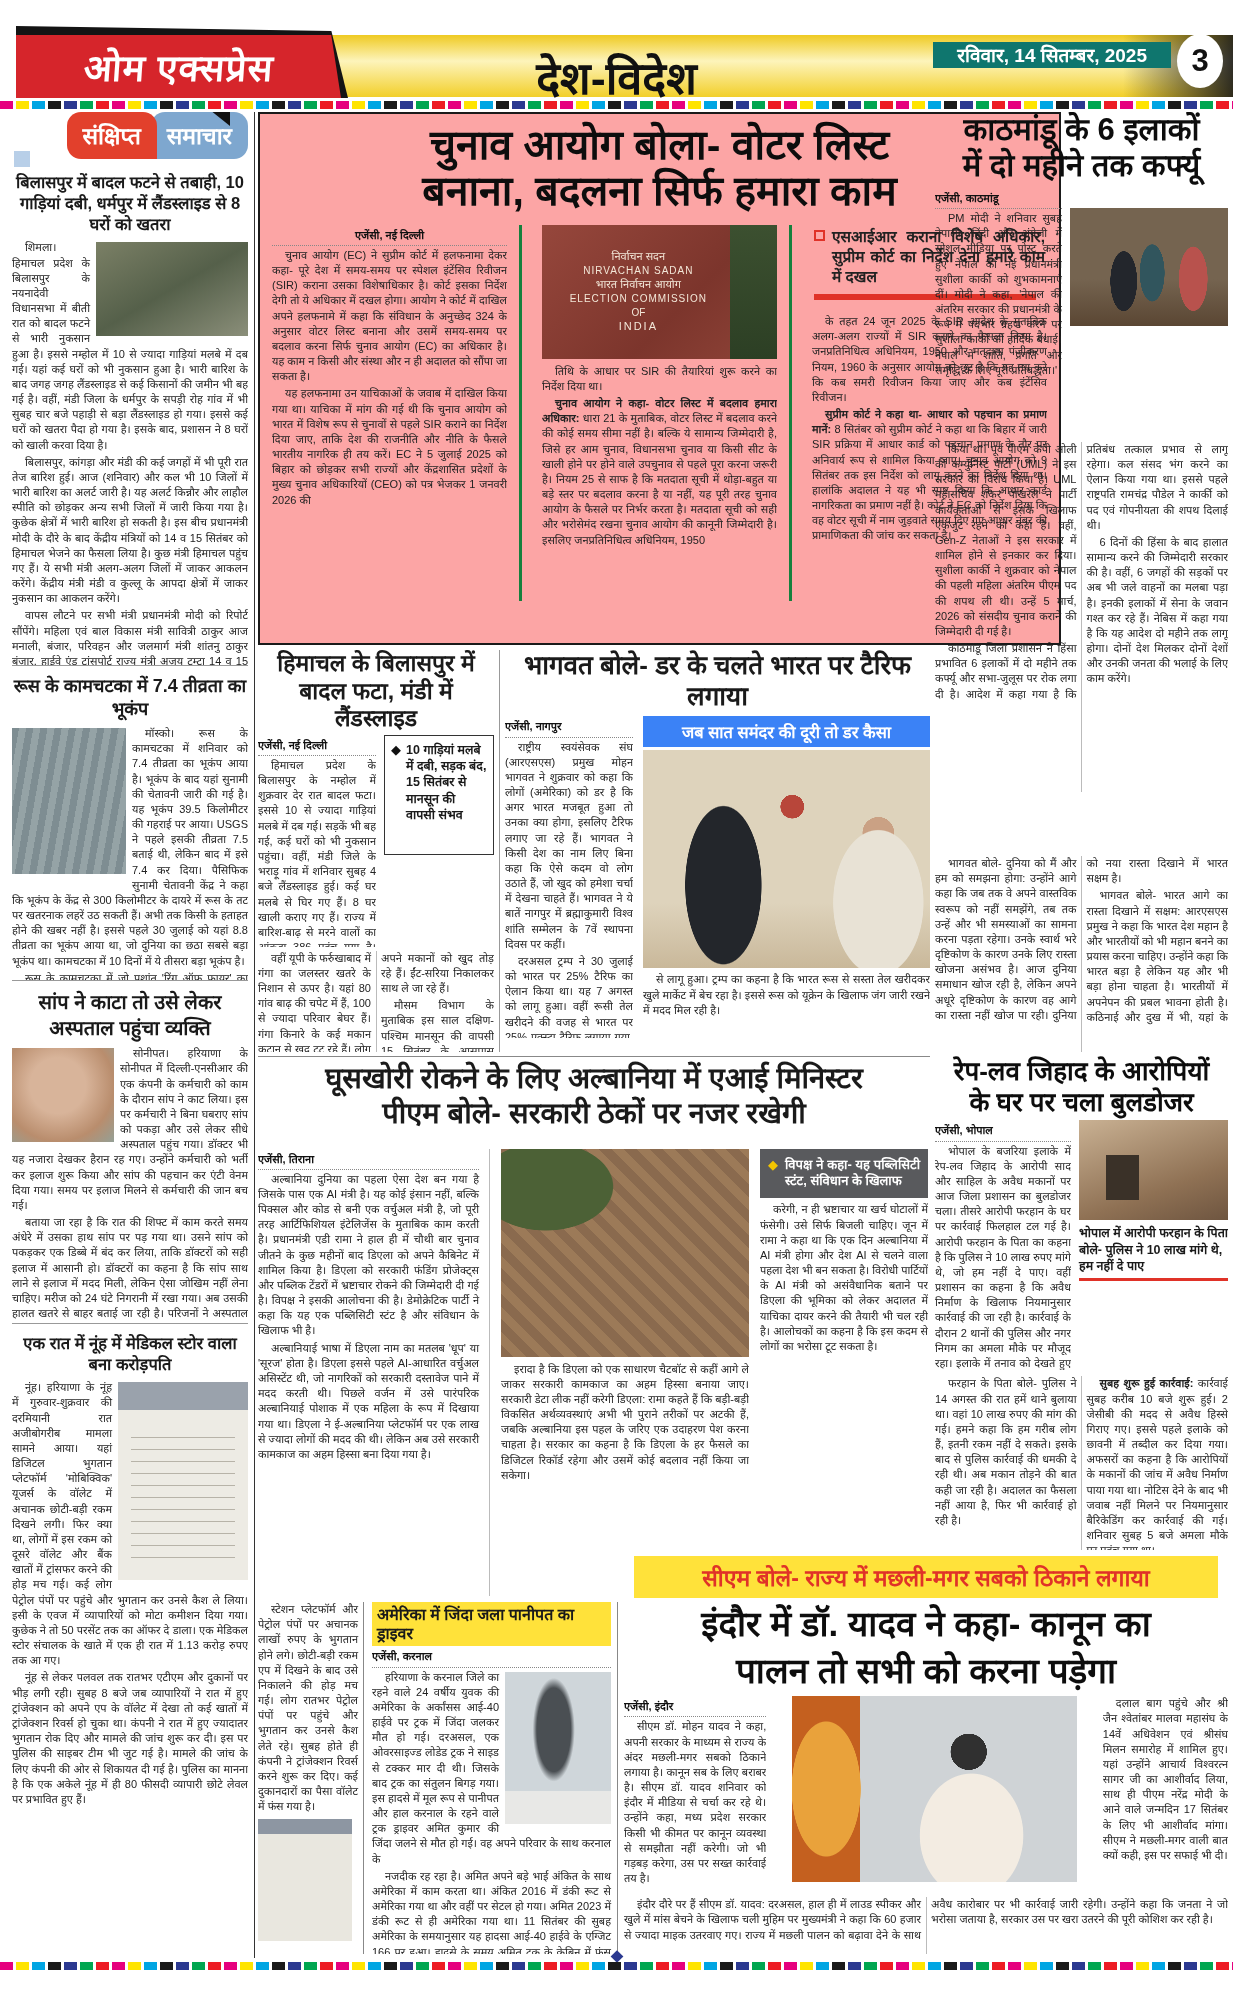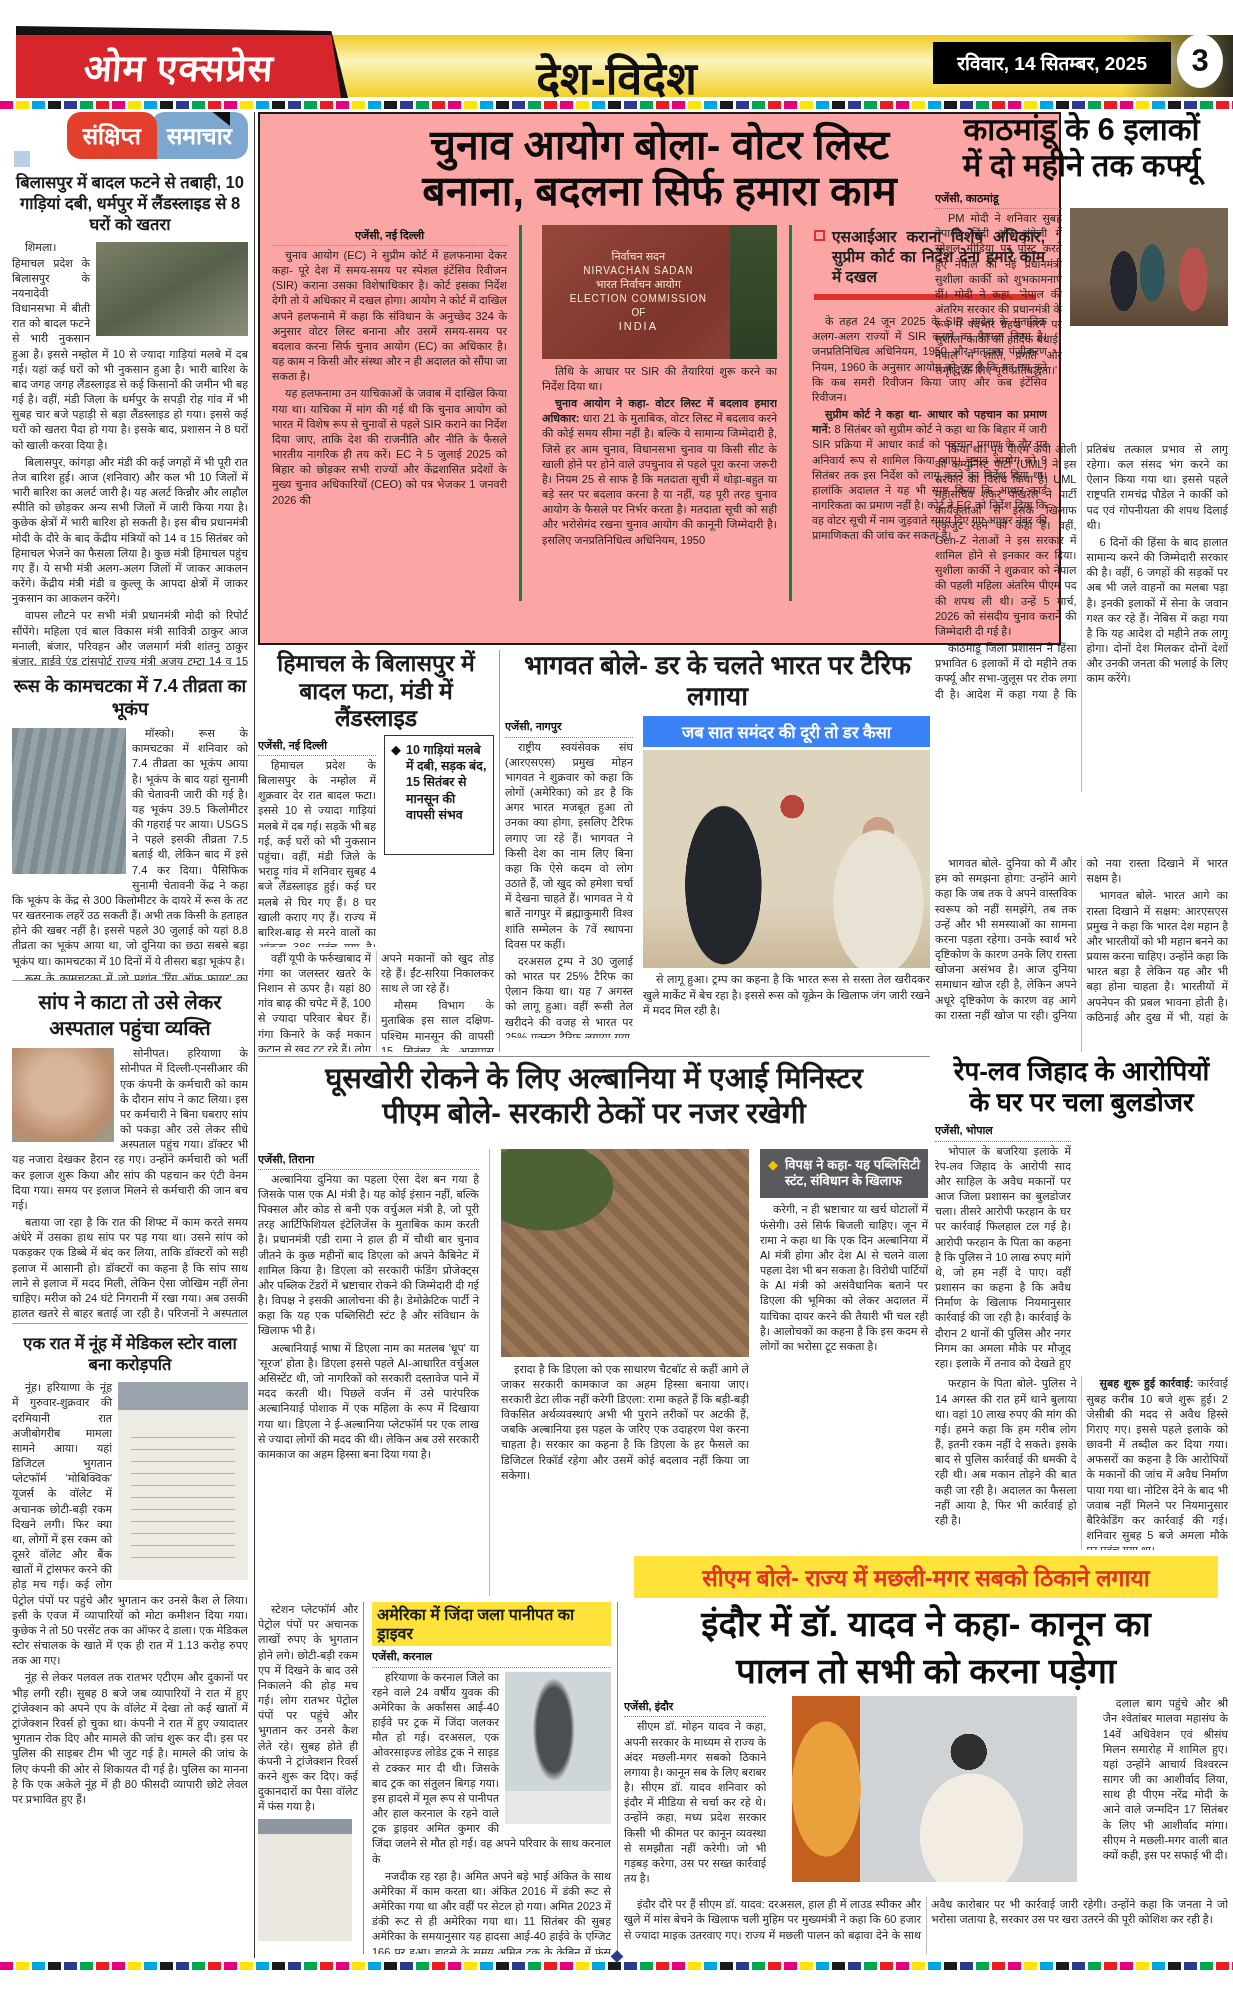--- a/index.html
+++ b/index.html
@@ -13,22 +13,22 @@
     background:linear-gradient(180deg,#efca22 0%, #fdf4bb 42%, #f2cf2a 100%); }
   .hdr-band::after { content:""; position:absolute; right:0; top:0; width:110px; height:100%;
     background:linear-gradient(90deg, rgba(30,30,30,0) 0%, rgba(25,25,25,.9) 100%); }
   .logo { position:absolute; left:16px; top:0; width:332px; height:72px; background:#141414;
     clip-path:polygon(0 0, 95% 7%, 100% 100%, 0 100%); }
   .logo-inner { position:absolute; left:0; top:9px; right:7px; bottom:0; background:#d6252b;
     clip-path:polygon(0 0, 97% 0, 100% 100%, 0 100%);
     display:flex; align-items:center; justify-content:center; }
   .logo-inner span { color:#fff; font-size:37px; font-weight:bold; letter-spacing:1px; transform:skewX(-4deg); }
   .hdr-title { position:absolute; left:50%; transform:translateX(-50%); top:20px; font-size:45px; font-weight:bold; color:#111; }
-  .date-box { position:absolute; right:62px; top:16px; background:#000000; color:#fff; font-size:19px;
-    font-weight:bold; padding:8px 24px; }
+  .date-box { position:absolute; right:62px; top:16px; background:#0f766e; color:#fff; font-size:19px;
+    font-weight:bold; padding:0 24px; }
   .page-circle { position:absolute; right:10px; top:8px; width:46px; height:54px; background:#fff; border-radius:50%;
     display:flex; align-items:center; justify-content:center; font-size:31px; font-weight:bold; color:#111; z-index:2; }
 
   .regbar { position:absolute; left:0; width:1233px; height:8px;
     background:repeating-linear-gradient(90deg,
       #e6007e 0 13px, #fff 13px 16px, #ffe400 16px 29px, #fff 29px 32px,
       #00a5e3 32px 45px, #fff 45px 48px, #1a1a1a 48px 61px, #fff 61px 64px,
       #2b3990 64px 77px, #fff 77px 80px, #00a650 80px 93px, #fff 93px 96px,
       #ed1c24 96px 109px, #fff 109px 112px); }
   .regbar.top { top:101px; }
@@ -317,20 +317,24 @@
   </section>
 
   <section class="bull">
     <div class="bull-head">रेप-लव जिहाद के आरोपियों</div>
     <div class="bull-head">के घर पर चला बुलडोजर</div>
     <div class="bull-row">
       <div class="bull-c1 body11">
         <div class="byline">एजेंसी, भोपाल</div>
         <p>भोपाल के बजरिया इलाके में रेप-लव जिहाद के आरोपी साद और साहिल के अवैध मकानों पर आज जिला प्रशासन का बुलडोजर चला। तीसरे आरोपी फरहान के घर पर कार्रवाई फिलहाल टल गई है। आरोपी फरहान के पिता का कहना है कि पुलिस ने 10 लाख रुपए मांगे थे, जो हम नहीं दे पाए। वहीं प्रशासन का कहना है कि अवैध निर्माण के खिलाफ नियमानुसार कार्रवाई की जा रही है। कार्रवाई के दौरान 2 थानों की पुलिस और नगर निगम का अमला मौके पर मौजूद रहा। इलाके में तनाव को देखते हुए भारी पुलिस बल तैनात किया गया।</p>
       </div>
+      <div class="bull-c2">
+        <div class="img-house ph"></div>
+        <div class="quote">भोपाल में आरोपी फरहान के पिता बोले- पुलिस ने 10 लाख मांगे थे, हम नहीं दे पाए</div>
+      </div>
     </div>
     <div class="bull-bot body11 cols2">
       <p>फरहान के पिता बोले- पुलिस ने 14 अगस्त की रात हमें थाने बुलाया था। वहां 10 लाख रुपए की मांग की गई। हमने कहा कि हम गरीब लोग हैं, इतनी रकम नहीं दे सकते। इसके बाद से पुलिस कार्रवाई की धमकी दे रही थी। अब मकान तोड़ने की बात कही जा रही है। अदालत का फैसला नहीं आया है, फिर भी कार्रवाई हो रही है।</p>
       <p><b class="subhead">सुबह शुरू हुई कार्रवाई:</b> <span>कार्रवाई सुबह करीब 10 बजे शुरू हुई। 2 जेसीबी की मदद से अवैध हिस्से गिराए गए। इससे पहले इलाके को छावनी में तब्दील कर दिया गया। अफसरों का कहना है कि आरोपियों के मकानों की जांच में अवैध निर्माण पाया गया था। नोटिस देने के बाद भी जवाब नहीं मिलने पर नियमानुसार बैरिकेडिंग कर कार्रवाई की गई। शनिवार सुबह 5 बजे अमला मौके पर पहुंच गया था।</span></p>
     </div>
   </section>
 
   <section class="him">
     <div class="him-head">हिमाचल के बिलासपुर में</div>
     <div class="him-head">बादल फटा, मंडी में लैंडस्लाइड</div>

